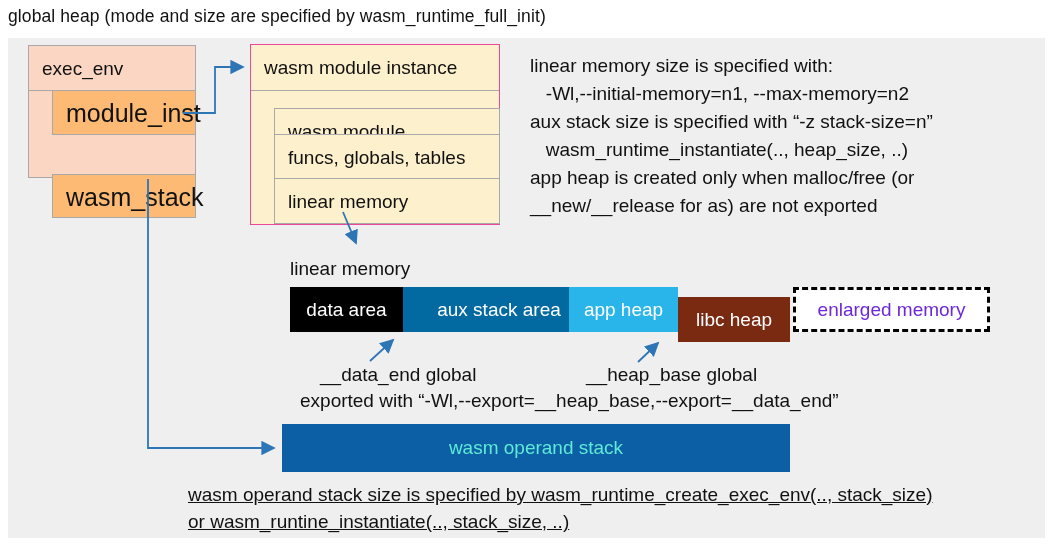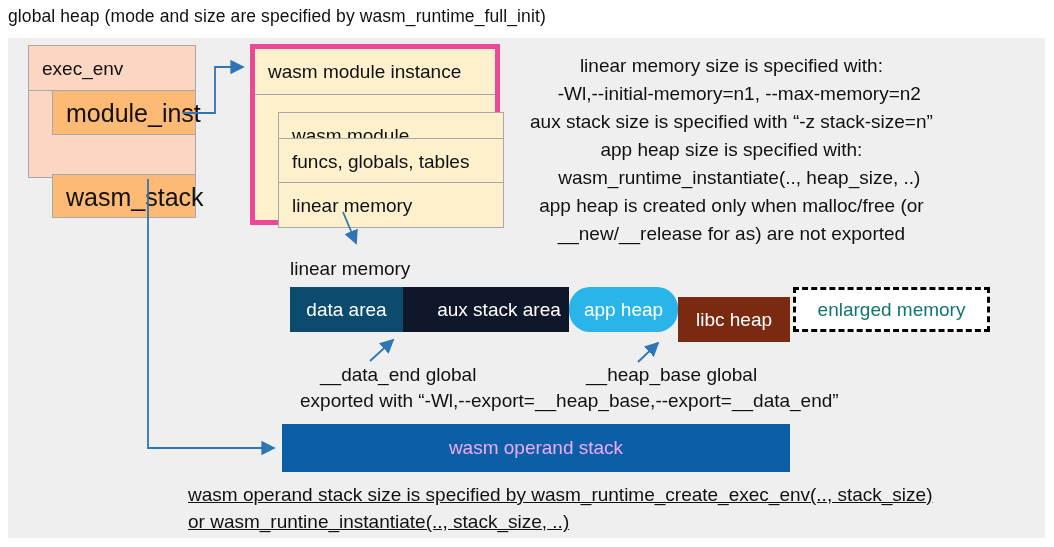--- a/index.html
+++ b/index.html
@@ -11,47 +11,47 @@
   .panel{position:absolute;left:8px;top:38px;width:1037px;height:500px;background:#efefef;}
 
   
   .execenv{position:absolute;left:28px;top:45px;width:168px;height:133px;background:#fbd7c3;border:1px solid #a8a8a8;box-sizing:border-box;}
   .execenv .hdr{position:absolute;left:0;top:0;width:100%;height:45px;line-height:45px;padding-left:13px;font-size:19px;box-sizing:border-box;border-bottom:1px solid #a8a8a8;}
   .execenv .row{position:absolute;left:23px;width:144px;height:45px;line-height:45px;padding-left:13px;font-size:25px;background:#fdba74;border:1px solid #a8a8a8;box-sizing:border-box;}
   .execenv .row.r0{top:44px;}
   .execenv .row.r1{top:88px;height:44px;line-height:44px;margin-top:40px;}
 
   
-  .inst{position:absolute;left:250px;top:44px;width:250px;height:181px;background:#fdf0cc;border:5px solid #ec4899;box-sizing:border-box;}
+  .inst{position:absolute;left:250px;top:44px;width:250px;height:181px;background:#fdf0cc;border:1px solid #ec4899;box-sizing:border-box;}
   .inst .hdr{position:absolute;left:0;top:0;width:100%;height:46px;line-height:46px;padding-left:13px;font-size:19px;box-sizing:border-box;border-bottom:1px solid #a8a8a8;}
   .inst .row{position:absolute;left:23px;width:226px;height:45px;line-height:45px;padding-left:13px;font-size:19px;background:#fdf0cc;border:1px solid #a8a8a8;box-sizing:border-box;}
   .inst .row.r0{top:63px;}
   .inst .row.r1{top:89px;}
   .inst .row.r2{top:133px;height:46px;line-height:46px;}
 
   
   .notes{position:absolute;left:530px;top:52px;font-size:19px;line-height:28px;}
-  .notes div{white-space:pre;text-align:center;}
+  .notes div{white-space:pre;}
 
   
   .lm-label{position:absolute;left:290px;top:258px;font-size:19px;}
   .seg{position:absolute;top:287px;height:45px;display:flex;align-items:center;justify-content:center;font-size:19px;color:#fff;box-sizing:border-box;}
   .seg0{left:290px;width:113px;}
   .seg1{left:403px;width:166px;}
   .seg2{left:569px;width:109px;}
   .seg3{left:678px;width:112px;margin-top:10px;}
   .seg4{left:793px;width:197px;background:#fff;border:3px dashed #000;}
 
   .ann{position:absolute;font-size:19px;}
   .ann-dataend{left:320px;top:364px;}
   .ann-heapbase{left:586px;top:364px;}
   .ann-export{left:300px;top:390px;white-space:pre;}
 
   
-  .opstack{position:absolute;left:282px;top:424px;width:508px;height:48px;display:flex;align-items:center;justify-content:center;font-size:19px;color:#f0abfc;}
+  .opstack{position:absolute;left:282px;top:424px;width:508px;height:48px;display:flex;align-items:center;justify-content:center;font-size:19px;color:#5eead4;}
   .bottom-notes{position:absolute;left:188px;top:481px;font-size:19px;line-height:27px;}
   .bottom-notes div{white-space:pre;text-decoration:underline;}
 
   svg.connectors{position:absolute;left:0;top:0;width:1054px;height:547px;pointer-events:none;}
 </style>
 </head>
 <body>
 
 <div id="stage">
 
@@ -69,33 +69,32 @@
     <div class="hdr">wasm module instance</div>
     <div class="row r0">wasm module</div>
     <div class="row r1">funcs, globals, tables</div>
     <div class="row r2">linear memory</div>
   </div>
 
   <div class="notes">
     <div>linear memory size is specified with:</div>
     <div>   -Wl,--initial-memory=n1, --max-memory=n2</div>
     <div>aux stack size is specified with “-z stack-size=n”</div>
-    <div>app heap size is specified with:</div>
     <div>   wasm_runtime_instantiate(.., heap_size, ..)</div>
     <div>app heap is created only when malloc/free (or</div>
     <div>__new/__release for as) are not exported</div>
   </div>
 
   <div class="lm-label">linear memory</div>
 
-  <div class="seg seg0" style="background: #0c4a6e;">data area</div>
-  <div class="seg seg1" style="background: #0f172a; padding-left: 26px;">aux stack area</div>
-  <div class="seg seg2" style="background: rgb(41, 181, 234); border-radius: 21px;">app heap</div>
+  <div class="seg seg0" style="background: #000000;">data area</div>
+  <div class="seg seg1" style="background: #0369a1; padding-left: 26px;">aux stack area</div>
+  <div class="seg seg2" style="background: rgb(41, 181, 234);">app heap</div>
   <div class="seg seg3" style="background: rgb(123, 42, 18);">libc heap</div>
-  <div class="seg seg4" style="color: #0f766e;">enlarged memory</div>
+  <div class="seg seg4" style="color: #6d28d9;">enlarged memory</div>
 
   <div class="ann ann-dataend">__data_end global</div>
   <div class="ann ann-export">exported with “-Wl,--export=__heap_base,--export=__data_end”</div>
   <div class="ann ann-heapbase">__heap_base global</div>
 
   <div class="opstack" style="background: rgb(12, 94, 165);">wasm operand stack</div>
 
   <div class="bottom-notes">
     <div>wasm operand stack size is specified by wasm_runtime_create_exec_env(.., stack_size)</div>
     <div>or wasm_runtine_instantiate(.., stack_size, ..)</div>

